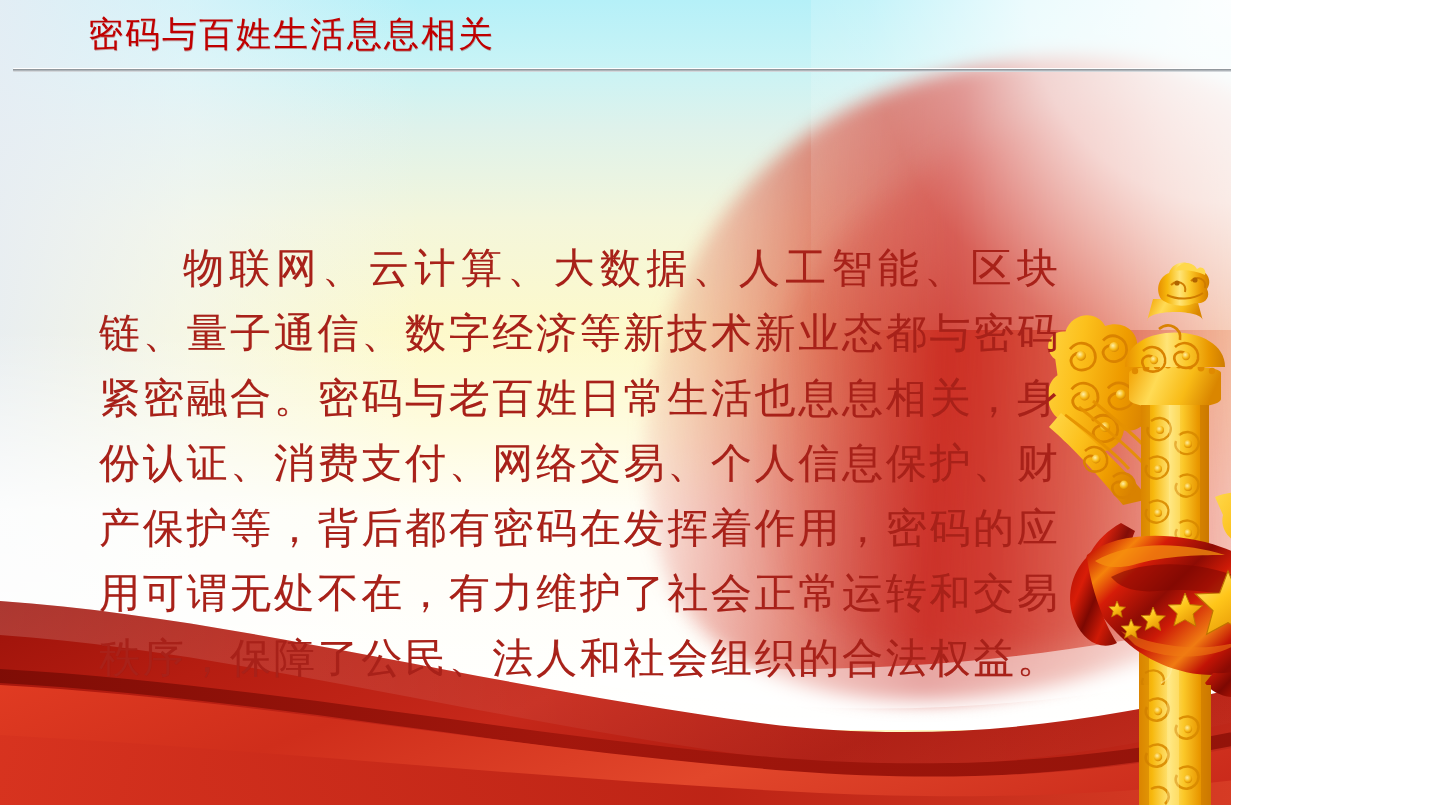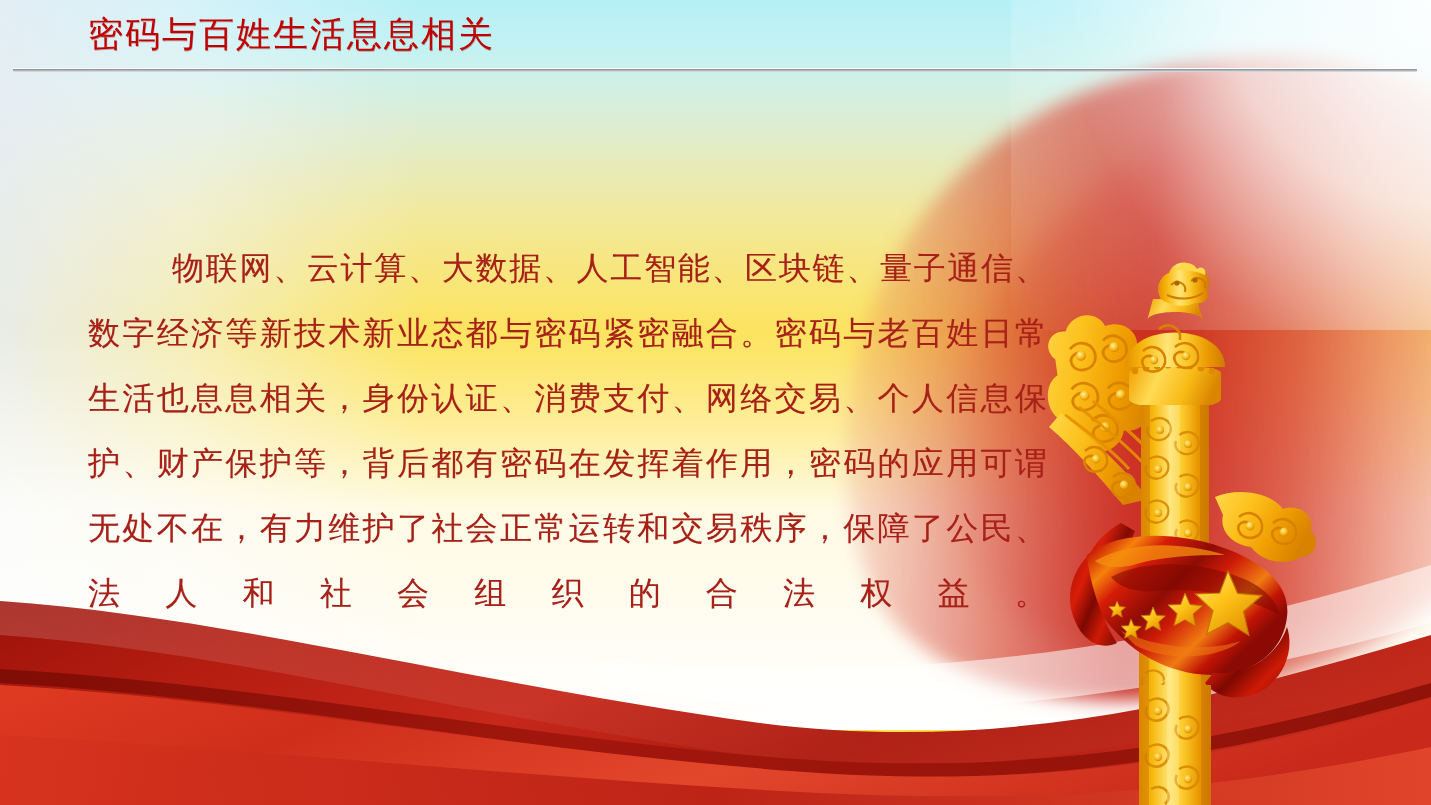--- a/index.html
+++ b/index.html
@@ -7,23 +7,23 @@
   html,body{ background:#ffffff; }
   body{
     width:1431px; height:805px;
     font-family:"Liberation Serif","DejaVu Serif",serif;
     overflow:hidden;
   }
 
   
   .slide{
     position:relative;
-    width:1431px; height:805px;
+    width:1231px; height:805px;
     overflow:hidden;
-    background:#fde047;
+    background:#fef9c3;
   }
 
   
   
   .bg-sky{
     position:absolute; left:0; top:0; width:1431px; height:430px;
     background:
       linear-gradient(to bottom,
         rgba(181,240,248,1) 0%,
         rgba(196,243,249,0.95) 14%,
@@ -115,25 +115,25 @@
     width:1404px; height:4px;
     background:linear-gradient(to bottom,
       #ffffff 0%, #ffffff 18%,
       #7e8489 20%, #9aa0a5 45%,
       #b9bfc4 72%, #e8ebee 100%);
     border-radius:1px;
   }
 
   
   .body-text{
-    position:absolute; left:88px; top:236px;
+    position:absolute; left:99px; top:236px;
     width:960px;
     color:#a82119;
     font-family:"Liberation Serif","DejaVu Serif",serif;
-    font-size:32px;
+    font-size:41px;
     line-height:65px;
     letter-spacing:1.2px;
     text-align:justify;
     text-justify:inter-character;
     text-indent:84px;
     text-shadow:0.4px 0.4px 0 rgba(150,20,14,0.28);
   }
   .body-text::after{ content:""; display:inline-block; width:100%; }
 </style>
 </head>

